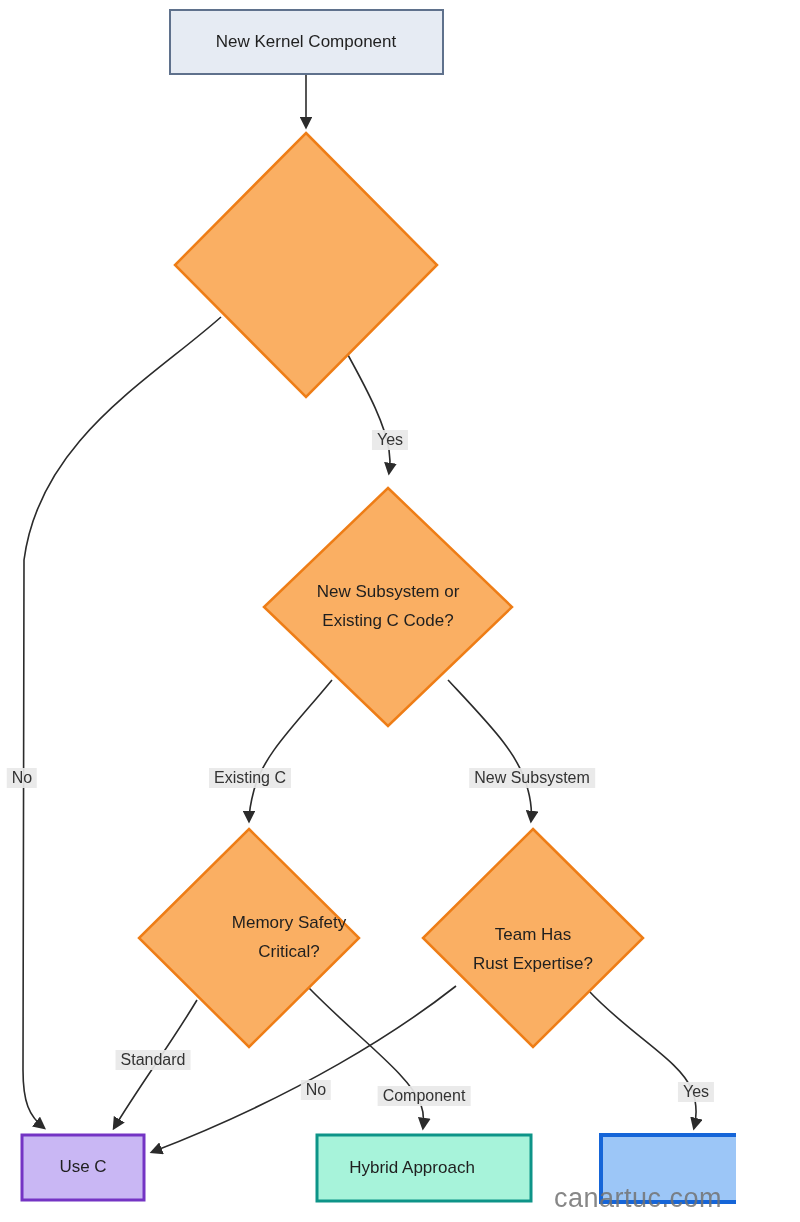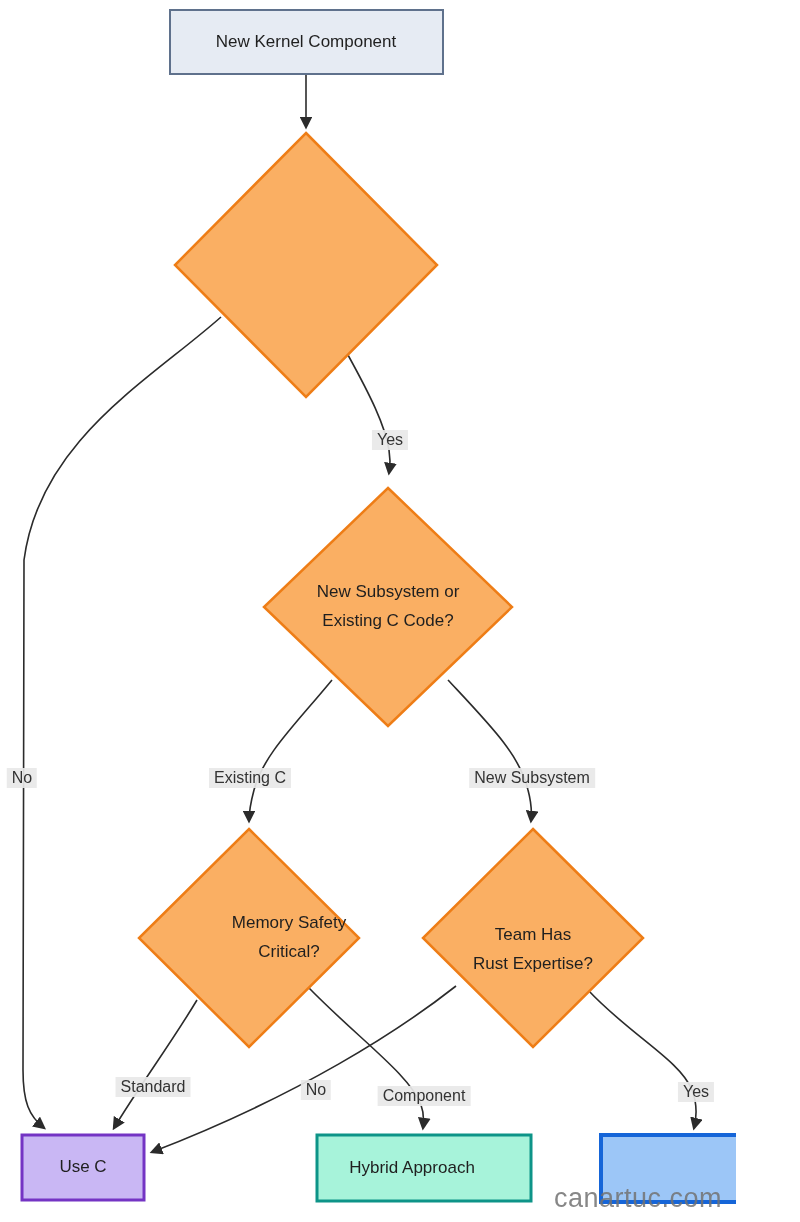--- a/index.html
+++ b/index.html
@@ -68,19 +68,19 @@
 Critical?</div>
   <div class="node-label" style="left:533px; top:938px;margin-top:12px;">Team Has
 Rust Expertise?</div>
   <div class="node-label" style="left:83px; top:1167px;">Use C</div>
   <div class="node-label" style="left:412px; top:1168px;">Hybrid Approach</div>
 
   <div class="edge-label" style="left:390px; top:440px;">Yes</div>
   <div class="edge-label" style="left:22px; top:778px;">No</div>
   <div class="edge-label" style="left:250px; top:778px;">Existing C</div>
   <div class="edge-label" style="left:532px; top:778px;">New Subsystem</div>
-  <div class="edge-label" style="left:153px; top:1087px;">Standard</div>
+  <div class="edge-label" style="left:153px; top:1060px;">Standard</div>
   <div class="edge-label" style="left:316px; top:1090px;">No</div>
   <div class="edge-label" style="left:424px; top:1096px;">Component</div>
   <div class="edge-label" style="left:696px; top:1092px;">Yes</div>
 
   <div class="watermark">canartuc.com</div>
 </div>
 
 </body></html>

